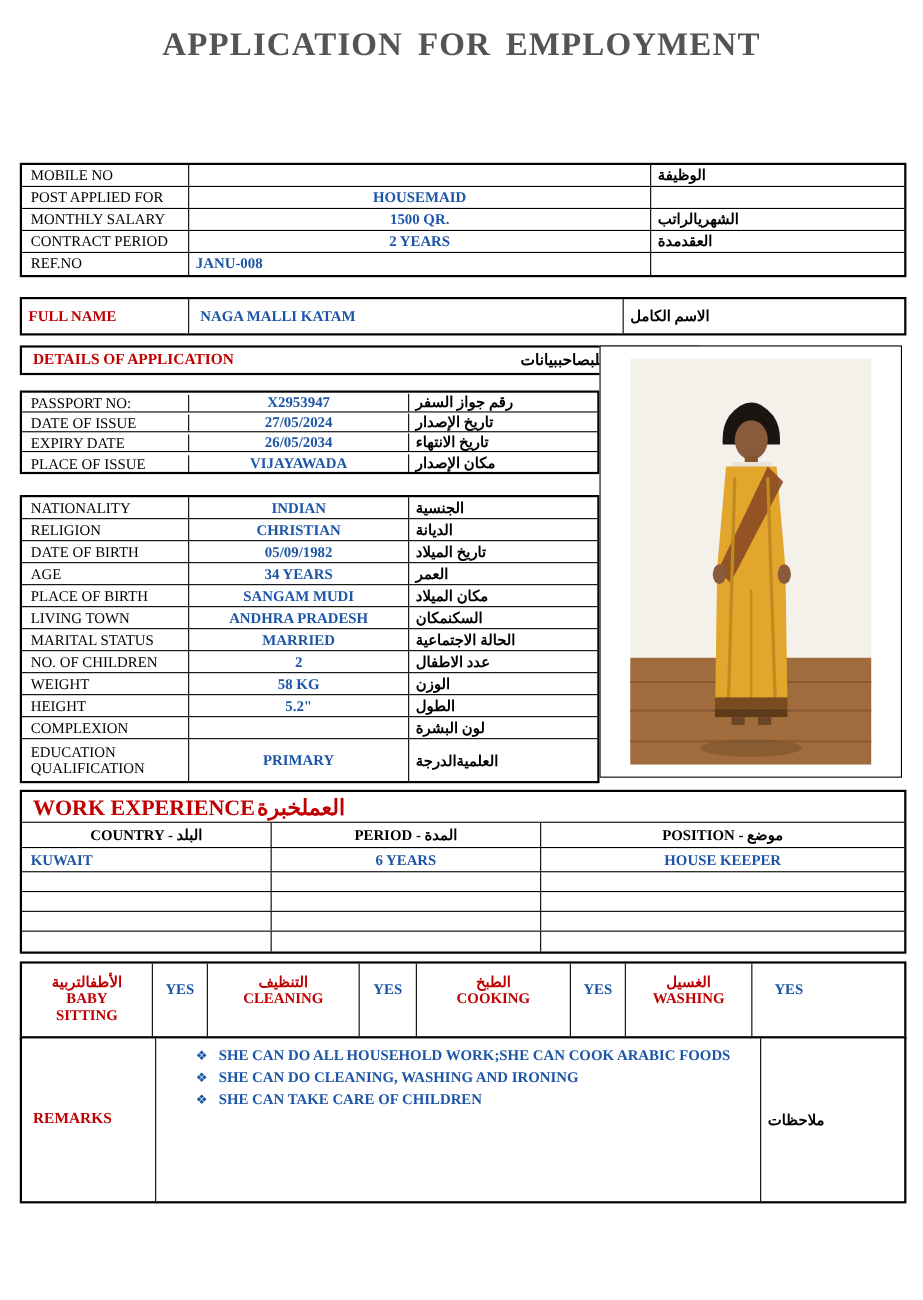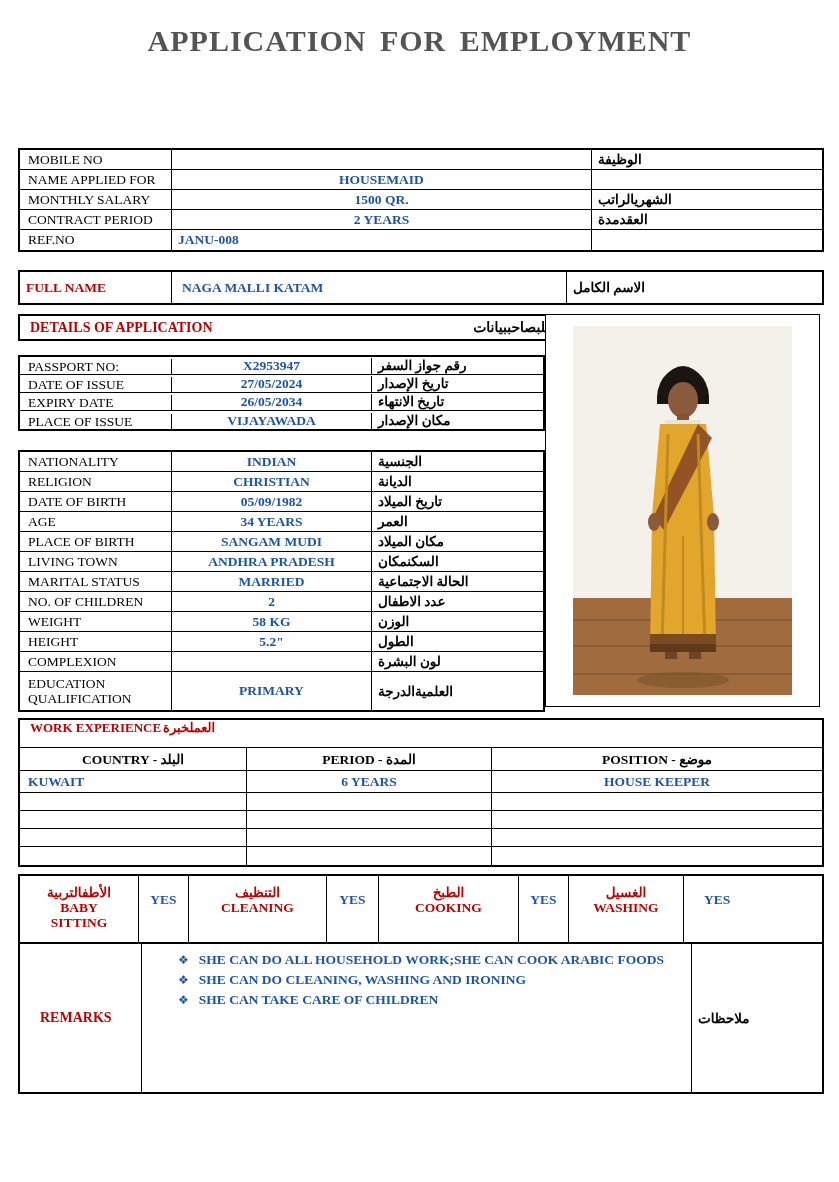--- a/index.html
+++ b/index.html
@@ -68,22 +68,22 @@
 
   
   .photo-box {
     position: absolute; left: 545px; top: 314px; width: 275px; height: 393px;
     border: 1.5px solid #000; box-sizing: border-box; background: #fff;
     display: flex; align-items: center; justify-content: center;
   }
 
   
   .t-workexp { left: 18px; top: 718px; width: 802px; }
-  .we-title { height: 27px; display: flex; align-items: flex-start; padding-left: 10px;
-              border-bottom: 1.5px solid #000; font-size: 13px; }
+  .we-title { height: 27px; display: flex; align-items: flex-end; padding-left: 10px;
+              border-bottom: 1.5px solid #000; font-size: 20px; }
   .we-title .ar-part { direction: rtl; margin-left: 2px; }
   .t-workexp .hrow { height: 23px; }
   .t-workexp .drow { height: 22px; }
   .t-workexp .erow { height: 18px; }
   .t-workexp .c1 { width: 227px; }
   .t-workexp .c2 { width: 245px; }
   .t-workexp .c3 { flex: 1; }
   .we-head .cell { font-weight: 700; justify-content: center; }
 
   
@@ -97,21 +97,21 @@
   .skill-label .skill-name { color: #c00000; font-weight: 700; max-width: 80px; }
   .skill-yes { color: #1d55a6; font-weight: 700; align-items: flex-start; padding-top: 16px; justify-content: center; }
   .sk1 { width: 119px; } .sk2 { width: 50px; }
   .sk3 { width: 138px; } .sk4 { width: 52px; }
   .sk5 { width: 140px; } .sk6 { width: 50px; }
   .sk7 { width: 115px; } .sk8 { flex: 1; justify-content: flex-start; padding-left: 20px; }
 
   
   .t-remarks { left: 18px; top: 942px; width: 802px; height: 148px; }
   .t-remarks .trow { height: 100%; }
-  .remarks-label { width: 122px; align-items: center; padding-left: 20px; font-size: 14px; }
+  .remarks-label { width: 122px; align-items: center; padding-left: 10px; font-size: 14px; }
   .remarks-body { width: 550px; flex-direction: column; align-items: stretch;
                   justify-content: flex-start; padding: 6px 4px 0 36px; }
   .bullet-line { display: flex; align-items: baseline; line-height: 19px;
                  color: #1d55a6; font-weight: 700; font-size: 13.5px; }
   .bullet-line .bullet { margin-right: 10px; font-family: "DejaVu Sans", sans-serif; font-size: 12px; }
   .remarks-ar { flex: 1; font-weight: 700; justify-content: flex-end; direction: rtl; padding-right: 12px; }
 </style>
 </head>
 <body>
 
@@ -119,21 +119,21 @@
 
   <h1 class="title">APPLICATION FOR EMPLOYMENT</h1>
 
   <div class="tbl t-header">
     <div class="trow">
       <div class="cell c-lbl lbl">MOBILE NO</div>
       <div class="cell c-val val center"></div>
       <div class="cell c-ar ar">الوظيفة</div>
     </div>
     <div class="trow">
-      <div class="cell c-lbl lbl">NAME APPLIED FOR</div>
+      <div class="cell c-lbl lbl">POST APPLIED FOR</div>
       <div class="cell c-val val center">HOUSEMAID</div>
       <div class="cell c-ar ar"></div>
     </div>
     <div class="trow">
       <div class="cell c-lbl lbl">MONTHLY SALARY</div>
       <div class="cell c-val val center">1500 QR.</div>
       <div class="cell c-ar ar">الشهريالراتب</div>
     </div>
     <div class="trow">
       <div class="cell c-lbl lbl">CONTRACT PERIOD</div>

